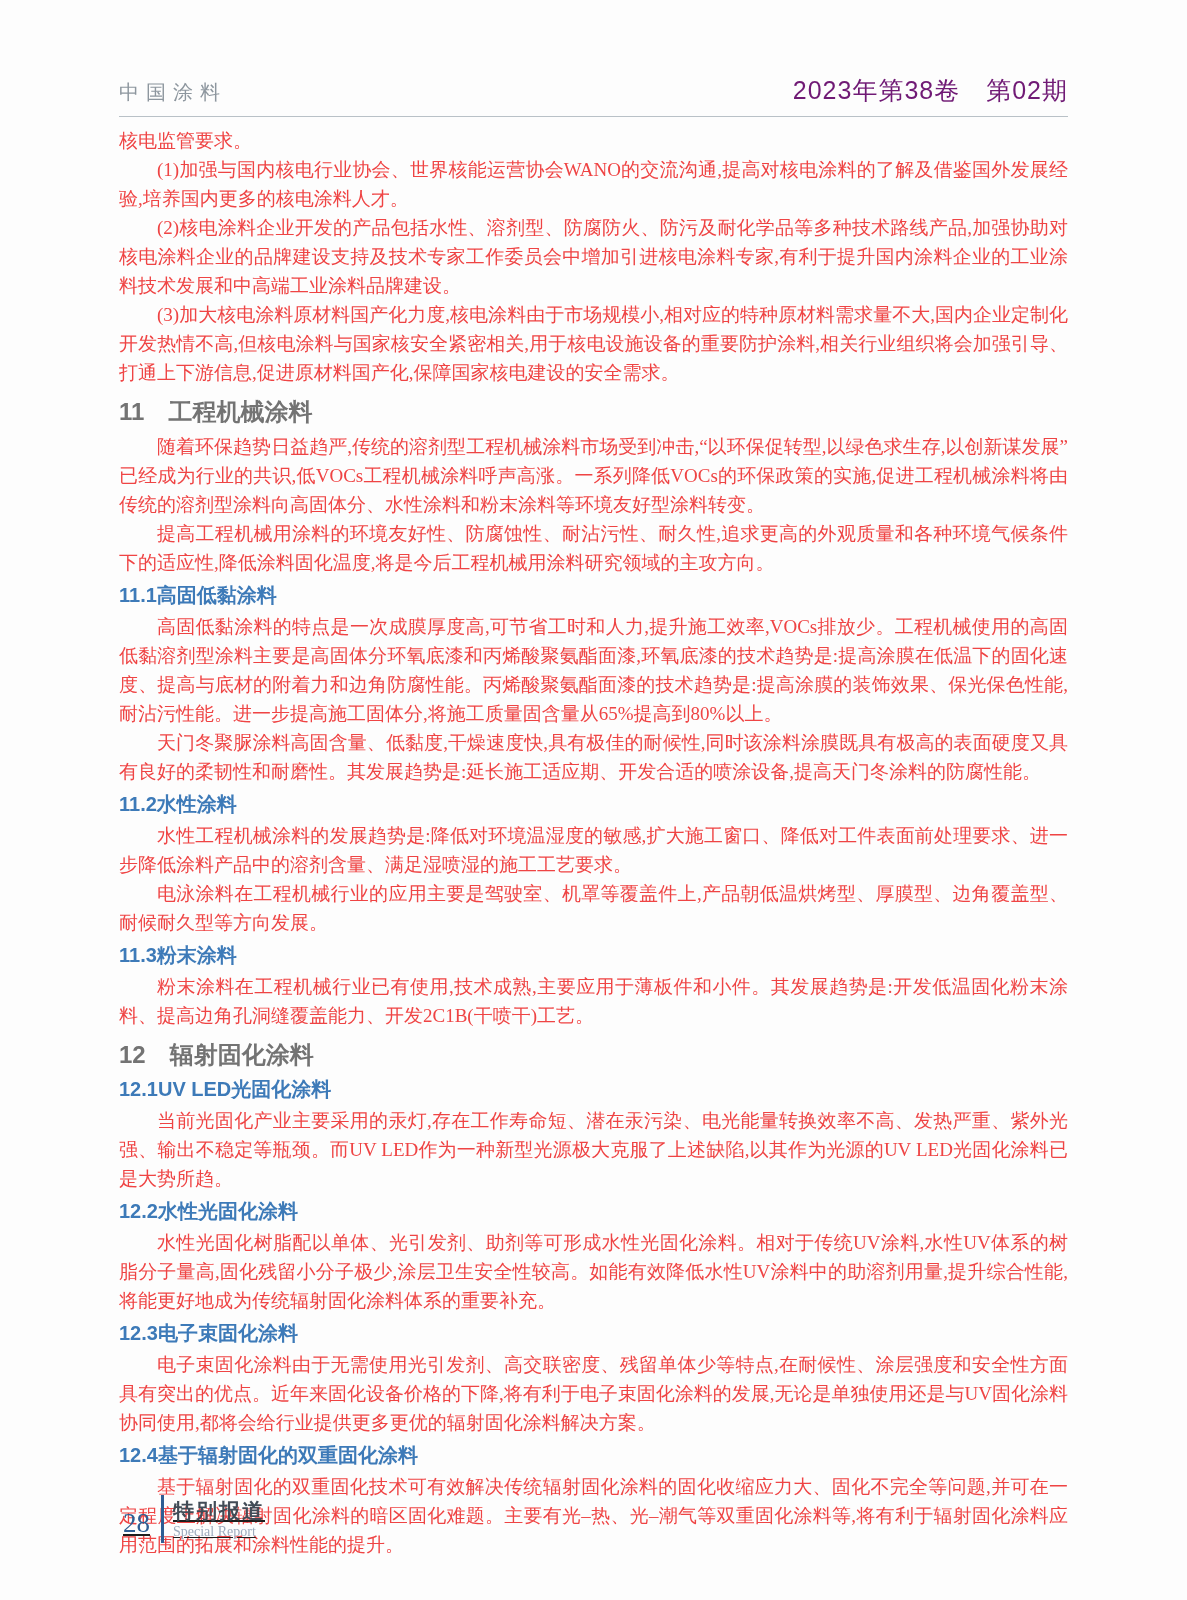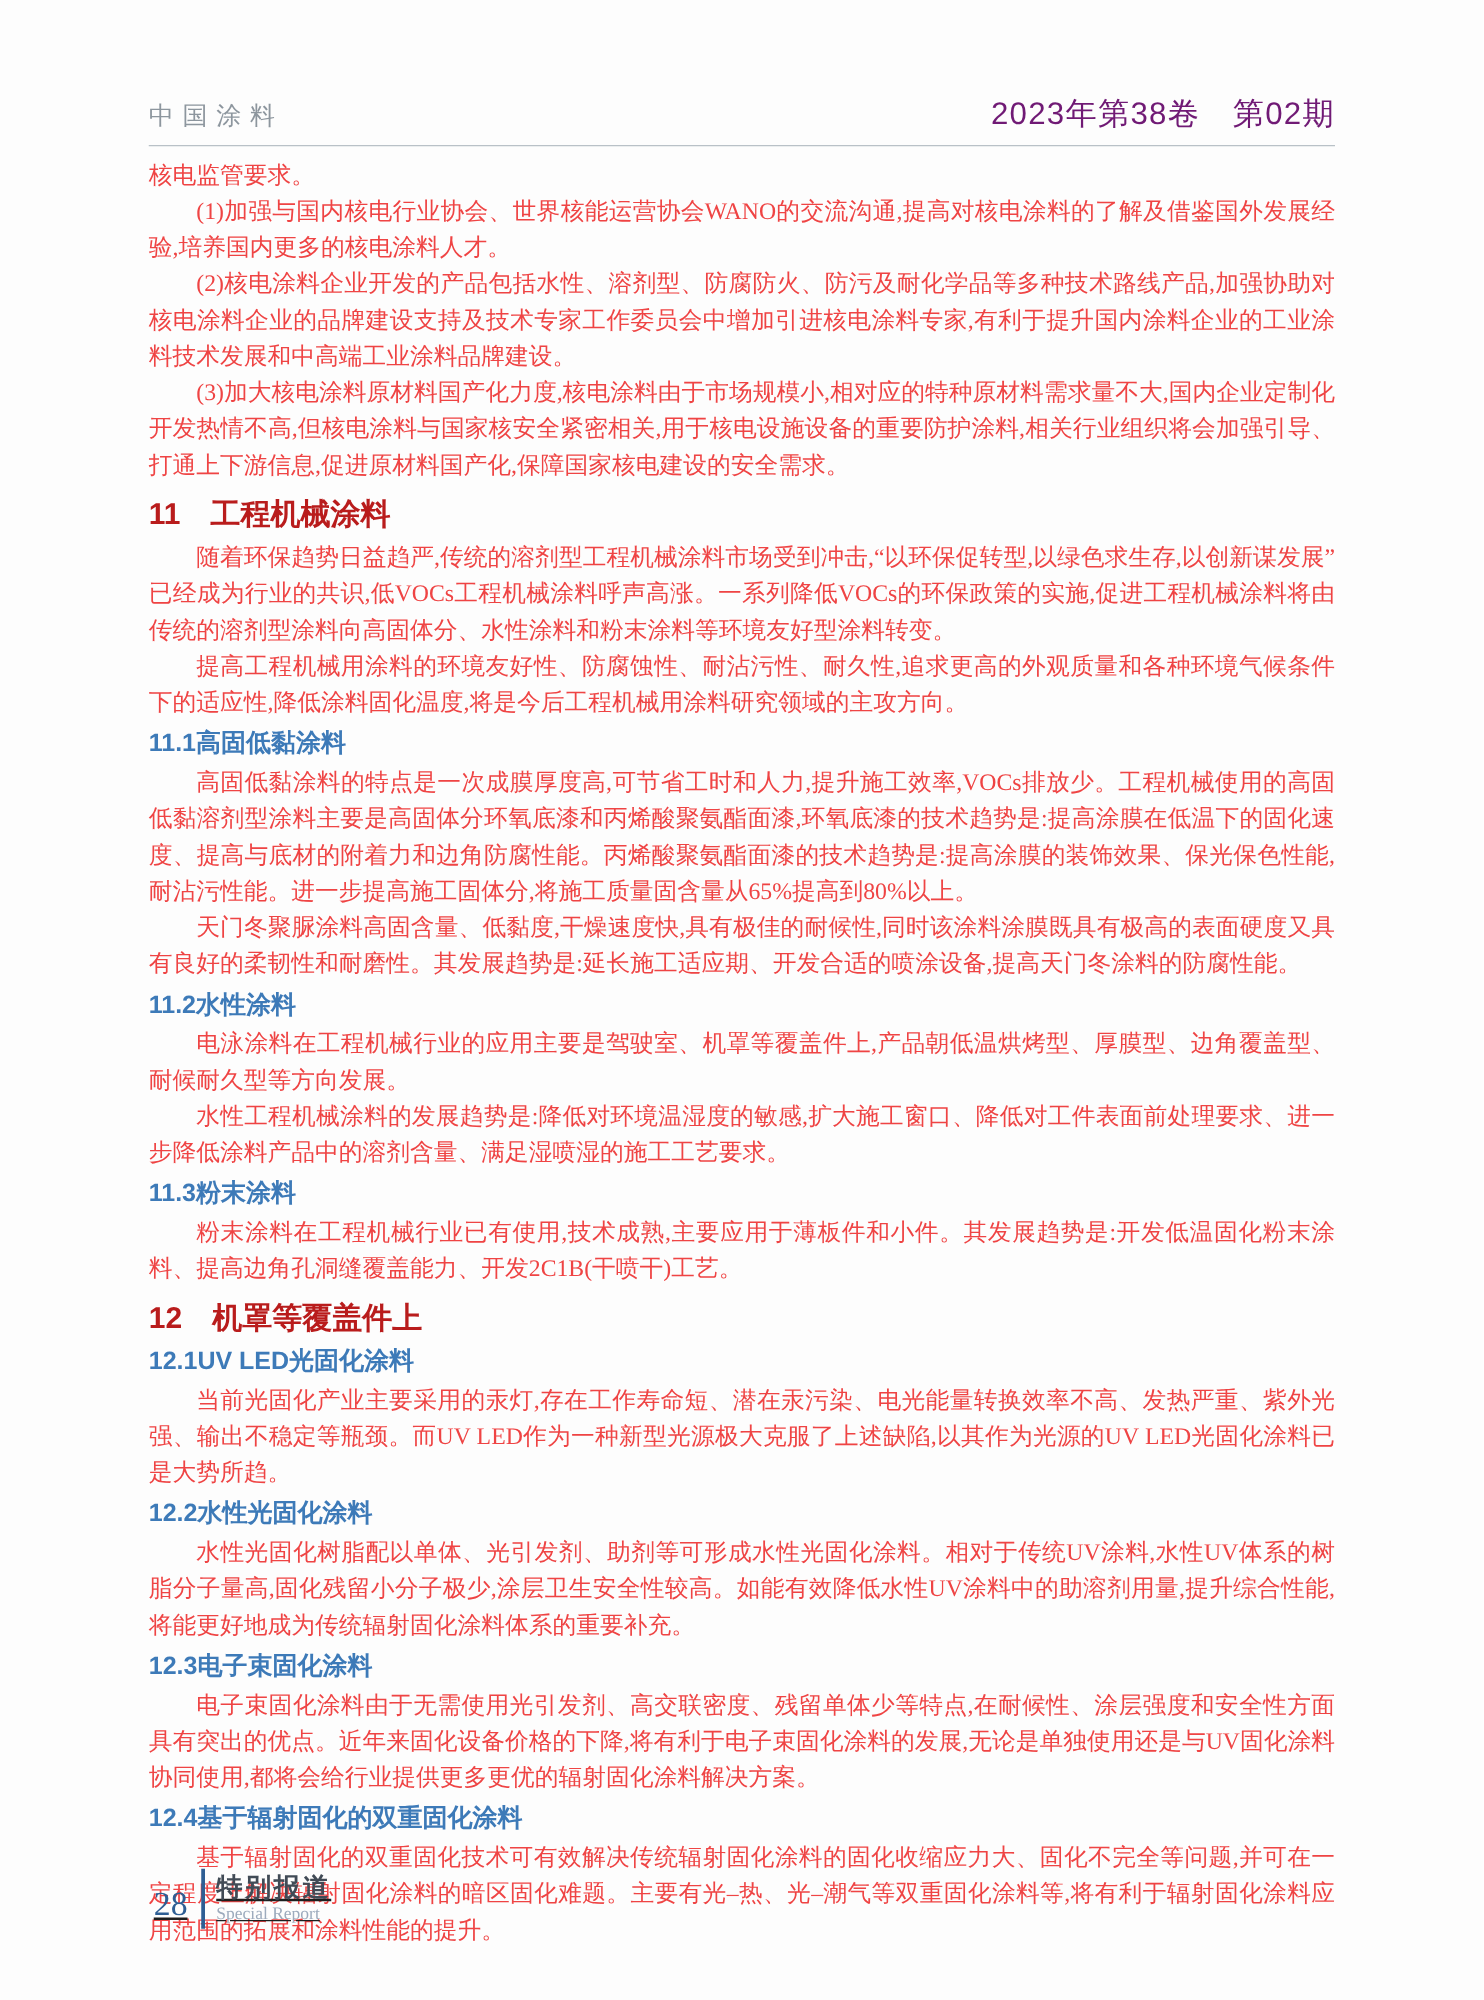--- a/index.html
+++ b/index.html
@@ -42,21 +42,21 @@
     text-align: justify;
     text-indent: 2em;
     color: #ef4444;
   }
   .para.no-indent { text-indent: 0; }
   .h1 {
     font-family: "Liberation Sans", sans-serif;
     font-weight: bold;
     font-size: 24px;
     line-height: 32px;
-    color: #b91c1c;
+    color: #737373;
     margin: 9px 0 4px 0;
   }
   .h1 .hnum { margin-right: 24px; }
   .h2 {
     font-family: "Liberation Sans", sans-serif;
     font-weight: 600;
     font-size: 20px;
     line-height: 27px;
     color: #3d7ab8;
     margin: 5px 0 3px 0;
@@ -114,25 +114,25 @@
       <p class="para">(1)加强与国内核电行业协会、世界核能运营协会WANO的交流沟通,提高对核电涂料的了解及借鉴国外发展经验,培养国内更多的核电涂料人才。</p>
       <p class="para">(2)核电涂料企业开发的产品包括水性、溶剂型、防腐防火、防污及耐化学品等多种技术路线产品,加强协助对核电涂料企业的品牌建设支持及技术专家工作委员会中增加引进核电涂料专家,有利于提升国内涂料企业的工业涂料技术发展和中高端工业涂料品牌建设。</p>
       <p class="para">(3)加大核电涂料原材料国产化力度,核电涂料由于市场规模小,相对应的特种原材料需求量不大,国内企业定制化开发热情不高,但核电涂料与国家核安全紧密相关,用于核电设施设备的重要防护涂料,相关行业组织将会加强引导、打通上下游信息,促进原材料国产化,保障国家核电建设的安全需求。</p>
       <div class="h1"><span class="hnum">11</span><span class="htitle">工程机械涂料</span></div>
       <p class="para">随着环保趋势日益趋严,传统的溶剂型工程机械涂料市场受到冲击,“以环保促转型,以绿色求生存,以创新谋发展”已经成为行业的共识,低VOCs工程机械涂料呼声高涨。一系列降低VOCs的环保政策的实施,促进工程机械涂料将由传统的溶剂型涂料向高固体分、水性涂料和粉末涂料等环境友好型涂料转变。</p>
       <p class="para">提高工程机械用涂料的环境友好性、防腐蚀性、耐沾污性、耐久性,追求更高的外观质量和各种环境气候条件下的适应性,降低涂料固化温度,将是今后工程机械用涂料研究领域的主攻方向。</p>
       <div class="h2"><span class="hnum">11.1</span><span class="htitle">高固低黏涂料</span></div>
       <p class="para">高固低黏涂料的特点是一次成膜厚度高,可节省工时和人力,提升施工效率,VOCs排放少。工程机械使用的高固低黏溶剂型涂料主要是高固体分环氧底漆和丙烯酸聚氨酯面漆,环氧底漆的技术趋势是:提高涂膜在低温下的固化速度、提高与底材的附着力和边角防腐性能。丙烯酸聚氨酯面漆的技术趋势是:提高涂膜的装饰效果、保光保色性能,耐沾污性能。进一步提高施工固体分,将施工质量固含量从65%提高到80%以上。</p>
       <p class="para">天门冬聚脲涂料高固含量、低黏度,干燥速度快,具有极佳的耐候性,同时该涂料涂膜既具有极高的表面硬度又具有良好的柔韧性和耐磨性。其发展趋势是:延长施工适应期、开发合适的喷涂设备,提高天门冬涂料的防腐性能。</p>
       <div class="h2"><span class="hnum">11.2</span><span class="htitle">水性涂料</span></div>
+      <p class="para">水性工程机械涂料的发展趋势是:降低对环境温湿度的敏感,扩大施工窗口、降低对工件表面前处理要求、进一步降低涂料产品中的溶剂含量、满足湿喷湿的施工工艺要求。</p>
       <p class="para">电泳涂料在工程机械行业的应用主要是驾驶室、机罩等覆盖件上,产品朝低温烘烤型、厚膜型、边角覆盖型、耐候耐久型等方向发展。</p>
-      <p class="para">水性工程机械涂料的发展趋势是:降低对环境温湿度的敏感,扩大施工窗口、降低对工件表面前处理要求、进一步降低涂料产品中的溶剂含量、满足湿喷湿的施工工艺要求。</p>
       <div class="h2"><span class="hnum">11.3</span><span class="htitle">粉末涂料</span></div>
       <p class="para">粉末涂料在工程机械行业已有使用,技术成熟,主要应用于薄板件和小件。其发展趋势是:开发低温固化粉末涂料、提高边角孔洞缝覆盖能力、开发2C1B(干喷干)工艺。</p>
-      <div class="h1"><span class="hnum">12</span><span class="htitle">机罩等覆盖件上</span></div>
+      <div class="h1"><span class="hnum">12</span><span class="htitle">辐射固化涂料</span></div>
       <div class="h2"><span class="hnum">12.1</span><span class="htitle">UV LED光固化涂料</span></div>
       <p class="para">当前光固化产业主要采用的汞灯,存在工作寿命短、潜在汞污染、电光能量转换效率不高、发热严重、紫外光强、输出不稳定等瓶颈。而UV LED作为一种新型光源极大克服了上述缺陷,以其作为光源的UV LED光固化涂料已是大势所趋。</p>
       <div class="h2"><span class="hnum">12.2</span><span class="htitle">水性光固化涂料</span></div>
       <p class="para">水性光固化树脂配以单体、光引发剂、助剂等可形成水性光固化涂料。相对于传统UV涂料,水性UV体系的树脂分子量高,固化残留小分子极少,涂层卫生安全性较高。如能有效降低水性UV涂料中的助溶剂用量,提升综合性能,将能更好地成为传统辐射固化涂料体系的重要补充。</p>
       <div class="h2"><span class="hnum">12.3</span><span class="htitle">电子束固化涂料</span></div>
       <p class="para">电子束固化涂料由于无需使用光引发剂、高交联密度、残留单体少等特点,在耐候性、涂层强度和安全性方面具有突出的优点。近年来固化设备价格的下降,将有利于电子束固化涂料的发展,无论是单独使用还是与UV固化涂料协同使用,都将会给行业提供更多更优的辐射固化涂料解决方案。</p>
       <div class="h2"><span class="hnum">12.4</span><span class="htitle">基于辐射固化的双重固化涂料</span></div>
       <p class="para">基于辐射固化的双重固化技术可有效解决传统辐射固化涂料的固化收缩应力大、固化不完全等问题,并可在一定程度上解决辐射固化涂料的暗区固化难题。主要有光–热、光–潮气等双重固化涂料等,将有利于辐射固化涂料应用范围的拓展和涂料性能的提升。</p>
     </div>
 

